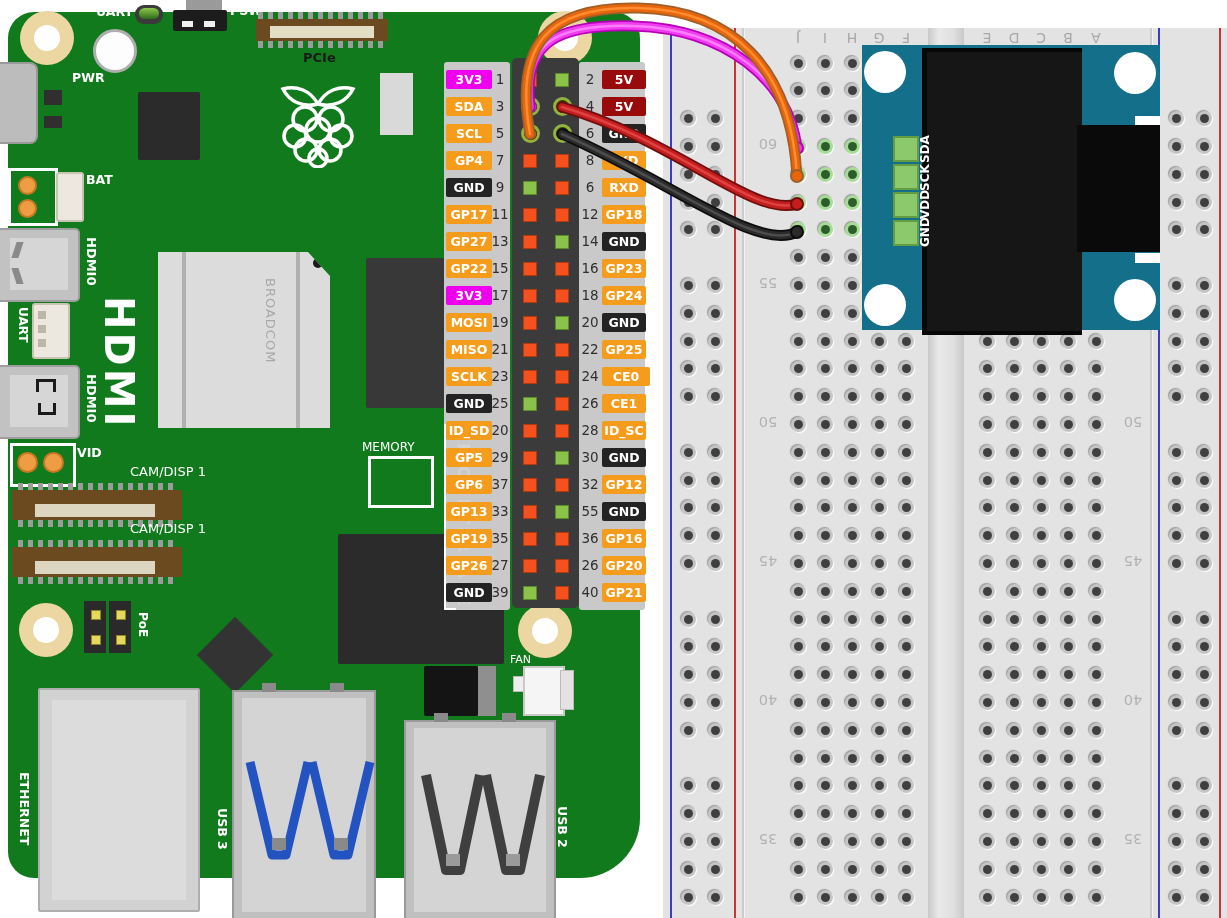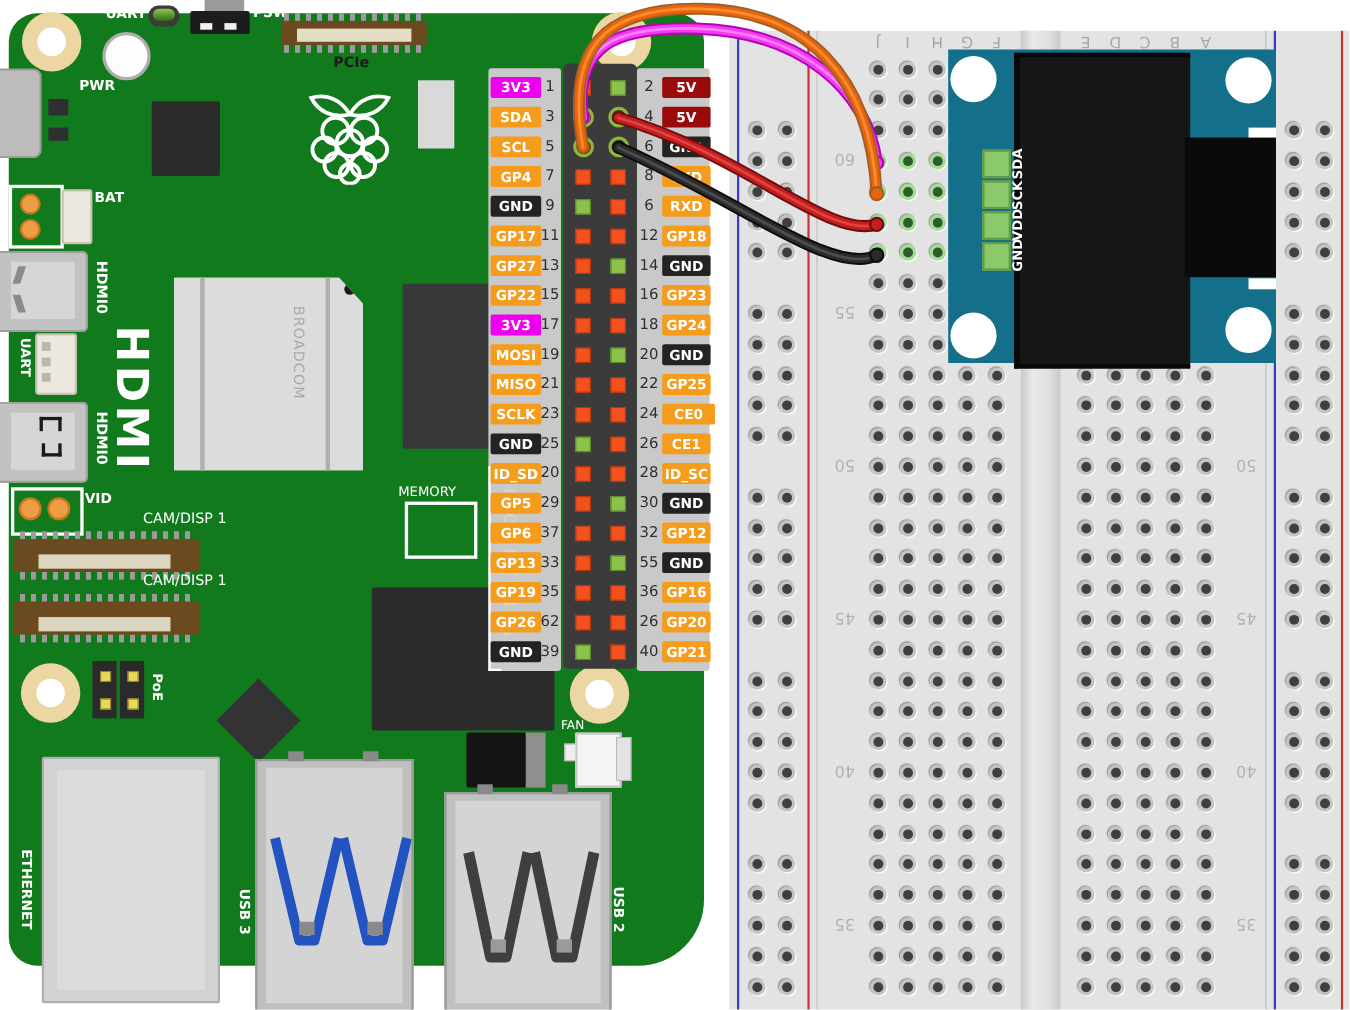--- a/index.html
+++ b/index.html
@@ -341,21 +341,21 @@
       <div class="gchip t-gnd" style="left: 602px; top: 502px; width: 44px;">GND</div>
       <div class="sq-red" style="left: 523px; top: 505px;"></div>
       <div class="sq-green" style="left: 555px; top: 505px;"></div>
       <div class="gchip t-io" style="left: 446px; top: 529px; width: 46px;">GP19</div>
       <div class="gnum" style="left: 488px; top: 529px; width: 24px;">35</div>
       <div class="gnum" style="left: 579px; top: 529px; width: 22px;">36</div>
       <div class="gchip t-io" style="left: 602px; top: 529px; width: 44px;">GP16</div>
       <div class="sq-red" style="left: 523px; top: 532px;"></div>
       <div class="sq-red" style="left: 555px; top: 532px;"></div>
       <div class="gchip t-io" style="left: 446px; top: 556px; width: 46px;">GP26</div>
-      <div class="gnum" style="left: 488px; top: 556px; width: 24px;">62</div>
+      <div class="gnum" style="left: 488px; top: 556px; width: 24px;">27</div>
       <div class="gnum" style="left: 579px; top: 556px; width: 22px;">26</div>
       <div class="gchip t-io" style="left: 602px; top: 556px; width: 44px;">GP20</div>
       <div class="sq-red" style="left: 523px; top: 559px;"></div>
       <div class="sq-red" style="left: 555px; top: 559px;"></div>
       <div class="gchip t-gnd" style="left: 446px; top: 583px; width: 46px;">GND</div>
       <div class="gnum" style="left: 488px; top: 583px; width: 24px;">39</div>
       <div class="gnum" style="left: 579px; top: 583px; width: 22px;">40</div>
       <div class="gchip t-io" style="left: 602px; top: 583px; width: 44px;">GP21</div>
       <div class="sq-green" style="left: 523px; top: 586px;"></div>
       <div class="sq-red" style="left: 555px; top: 586px;"></div>

